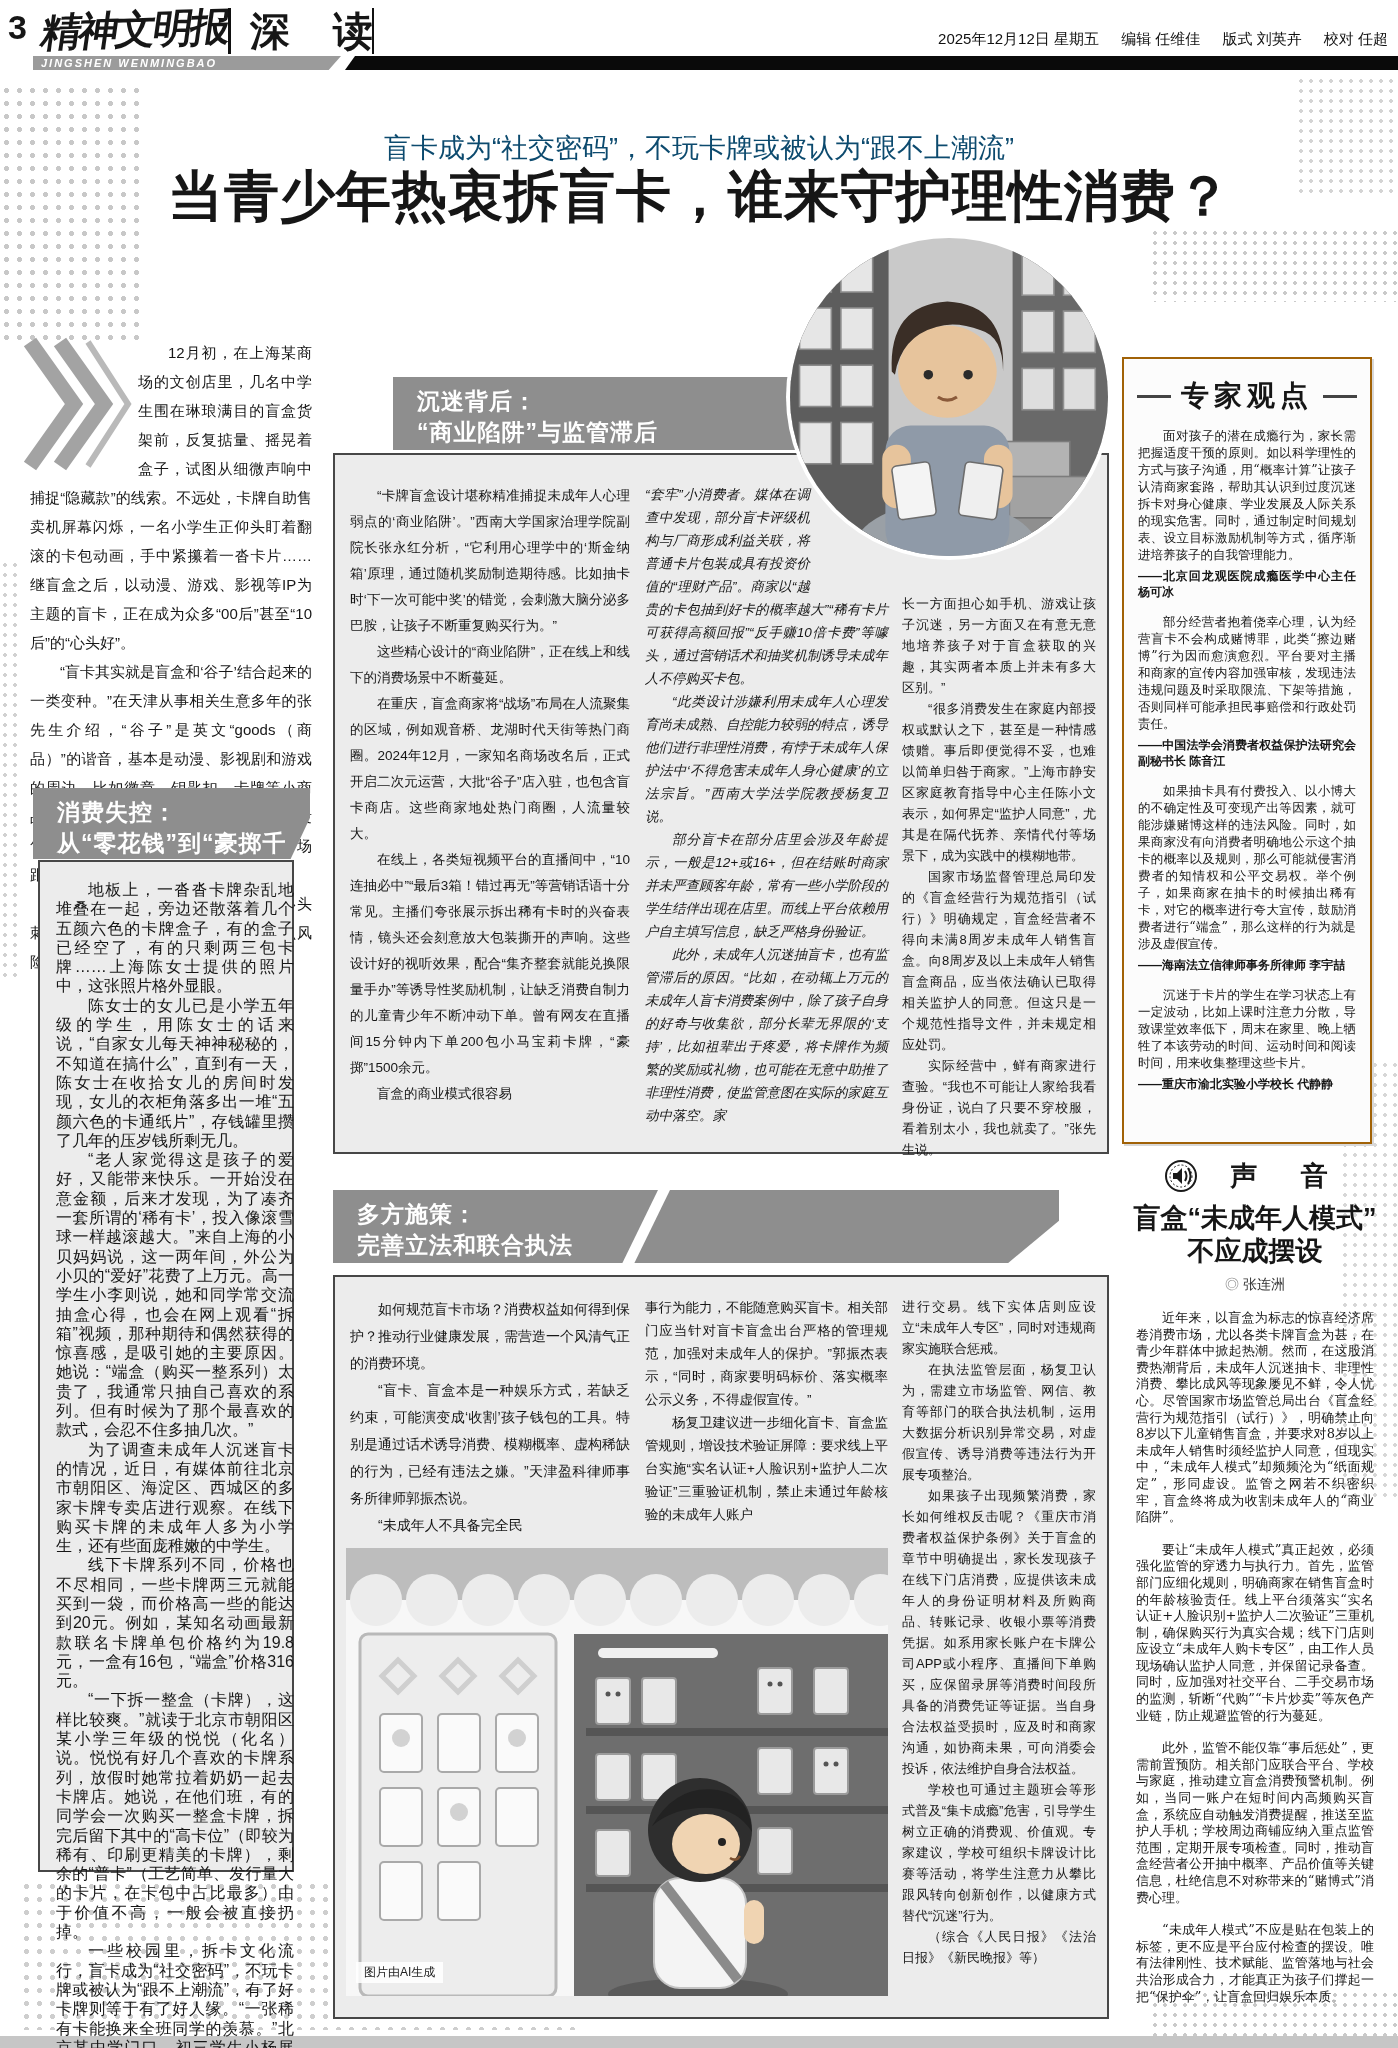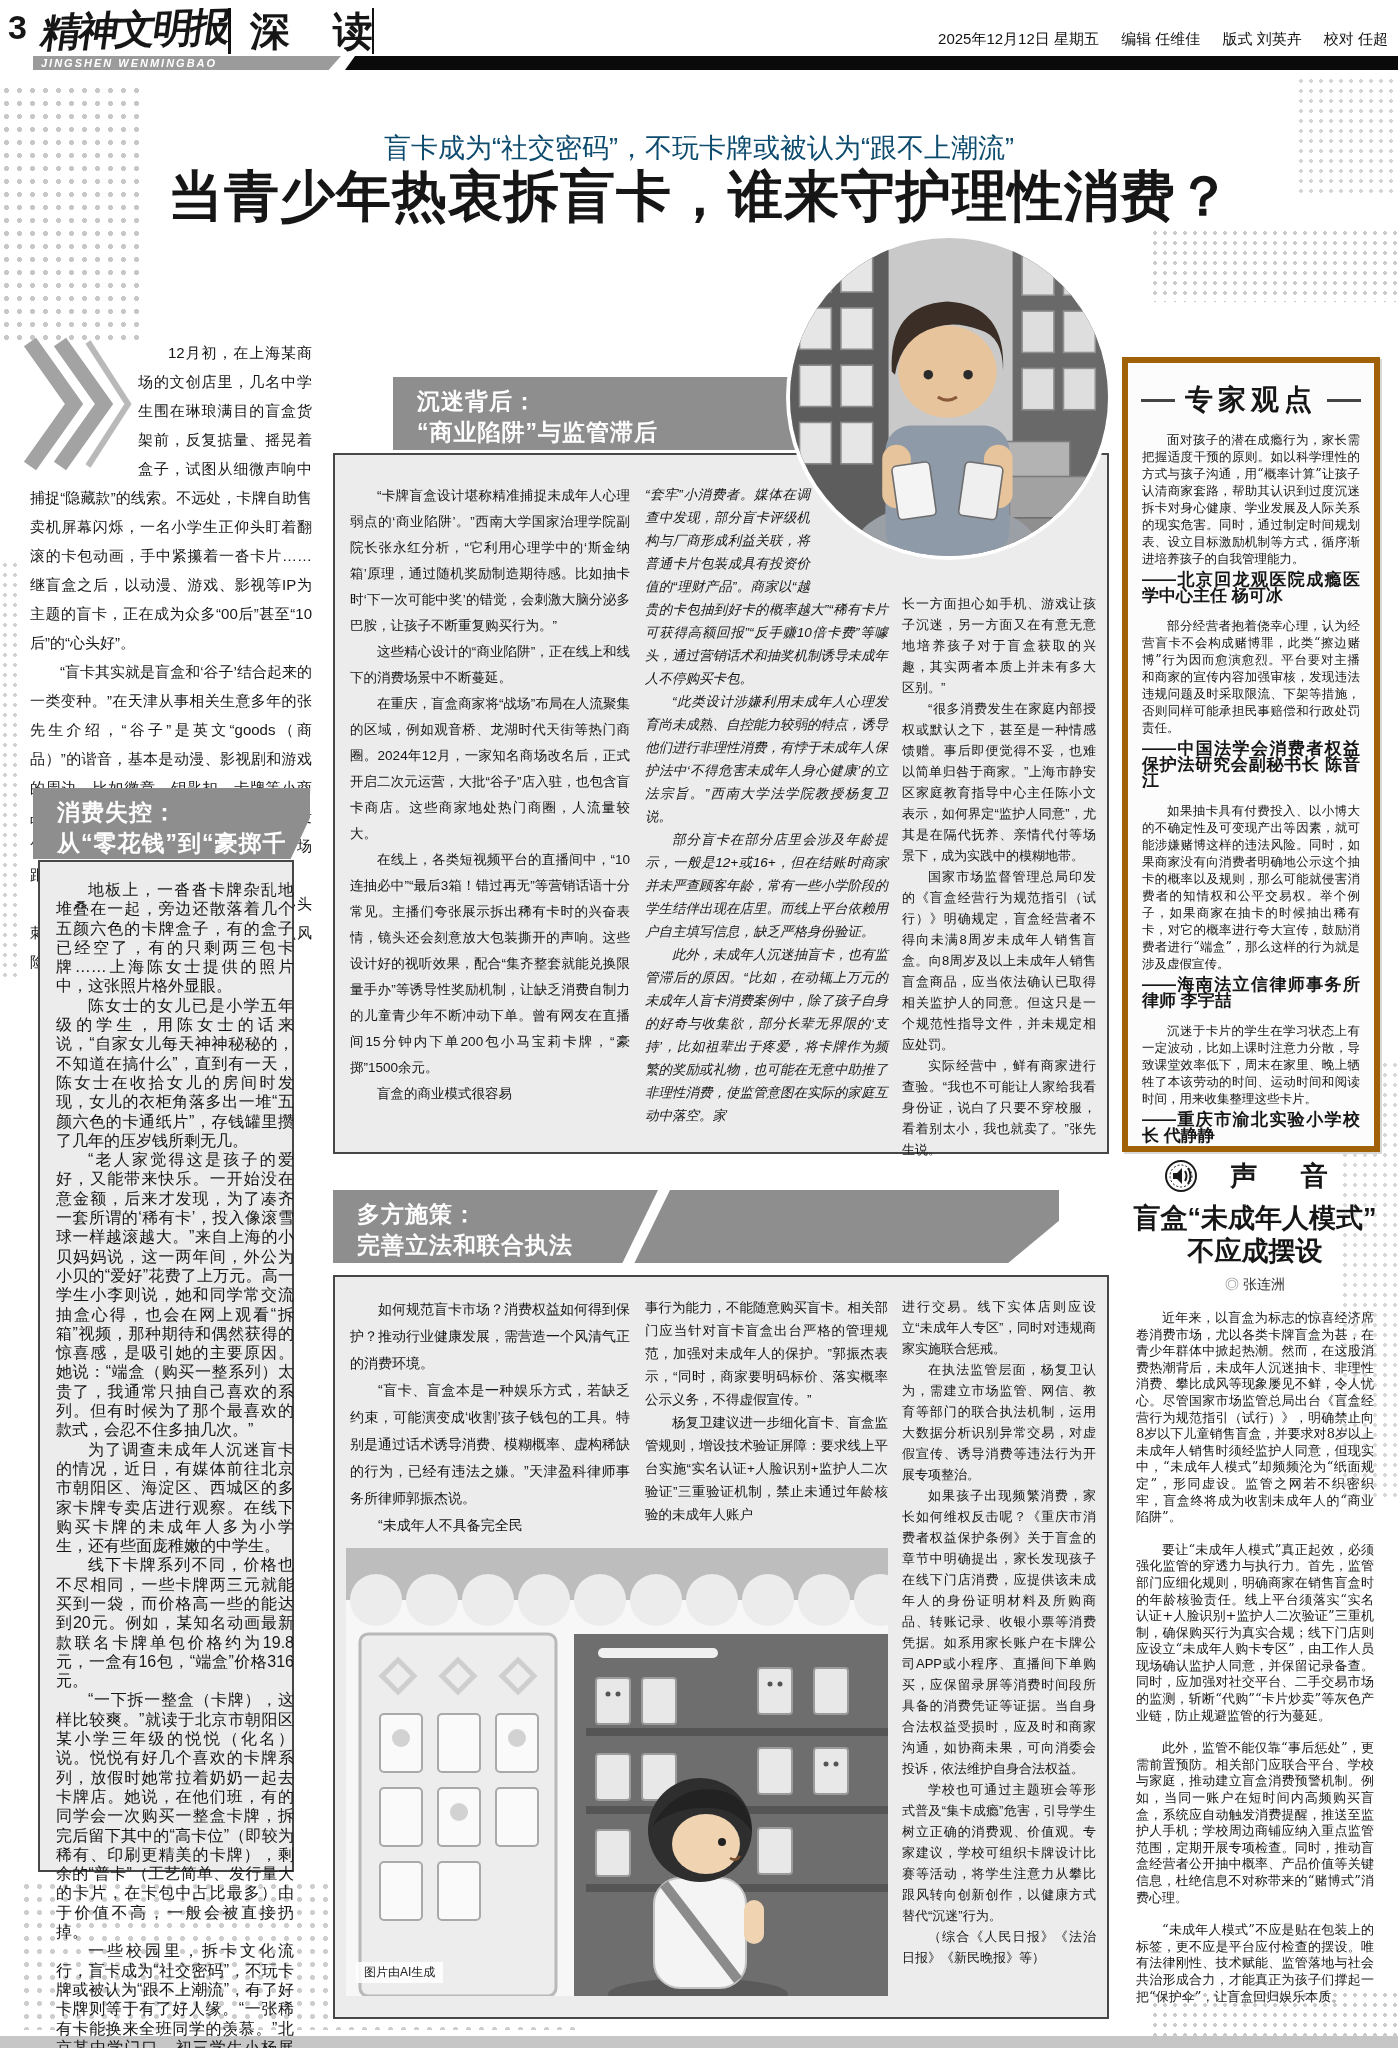--- a/index.html
+++ b/index.html
@@ -67,28 +67,28 @@
   .measures-panel{left:333px;top:1275px;width:772px;height:740px;}
   .measures-c1{left:350px;top:1296px;width:280px;font-size:14px;line-height:27px;}
   .measures-c2{left:645px;top:1296px;width:243px;font-size:13.5px;line-height:23px;}
   .measures-c3{left:902px;top:1296px;width:194px;font-size:13px;line-height:21px;}
   .illustration{position:absolute;left:346px;top:1548px;width:542px;height:448px;z-index:4;overflow:hidden;background:#f4f4f4;}
   .ill-caption{position:absolute;left:356px;top:1962px;z-index:6;font-size:12px;color:#222;
                background:rgba(255,255,255,.85);padding:2px 8px;}
 
   
   .experts-panel{position:absolute;left:1122px;top:357px;width:246px;height:783px;background:#fcfcfc;
-                 border:6px solid #a16207;z-index:2;box-shadow:2px 2px 0 #d8d8d8;}
+                 border:2px solid #a16207;z-index:2;box-shadow:2px 2px 0 #d8d8d8;}
   .experts-titlerow{display:flex;align-items:center;justify-content:center;margin-top:18px;}
   .experts-titlerow .rule{width:34px;height:3px;background:#444;}
   .experts-title{font-size:28px;font-weight:bold;letter-spacing:5px;margin:0 10px;}
   .experts-body{padding:12px 14px 0 14px;}
   .expert-text{font-family:"DejaVu Serif",serif;font-size:12.5px;line-height:17px;
                text-align:justify;text-indent:2em;margin:0;}
-  .expert-author{font-size:17px;font-weight:bold;line-height:16px;margin:5px 0 13px 0;text-align:justify;}
+  .expert-author{font-size:12px;font-weight:bold;line-height:16px;margin:5px 0 13px 0;text-align:justify;}
 
   
   .voice{position:absolute;left:1120px;top:1158px;width:270px;z-index:2;}
   .voice-label-row{display:flex;align-items:center;justify-content:center;gap:14px;}
   .voice-label{font-size:27px;font-weight:bold;letter-spacing:18px;text-indent:18px;}
   .voice-title{text-align:center;font-size:27px;font-weight:bold;line-height:33px;margin-top:8px;}
   .voice-author{text-align:center;font-size:14px;color:#333;margin-top:8px;}
   .voice-author .ring{color:#888;}
   .voice-body{margin-top:12px;font-family:"DejaVu Serif",serif;font-size:13px;line-height:16.6px;text-align:justify;}
   .voice-body p{margin:16px;text-indent:2em;}

